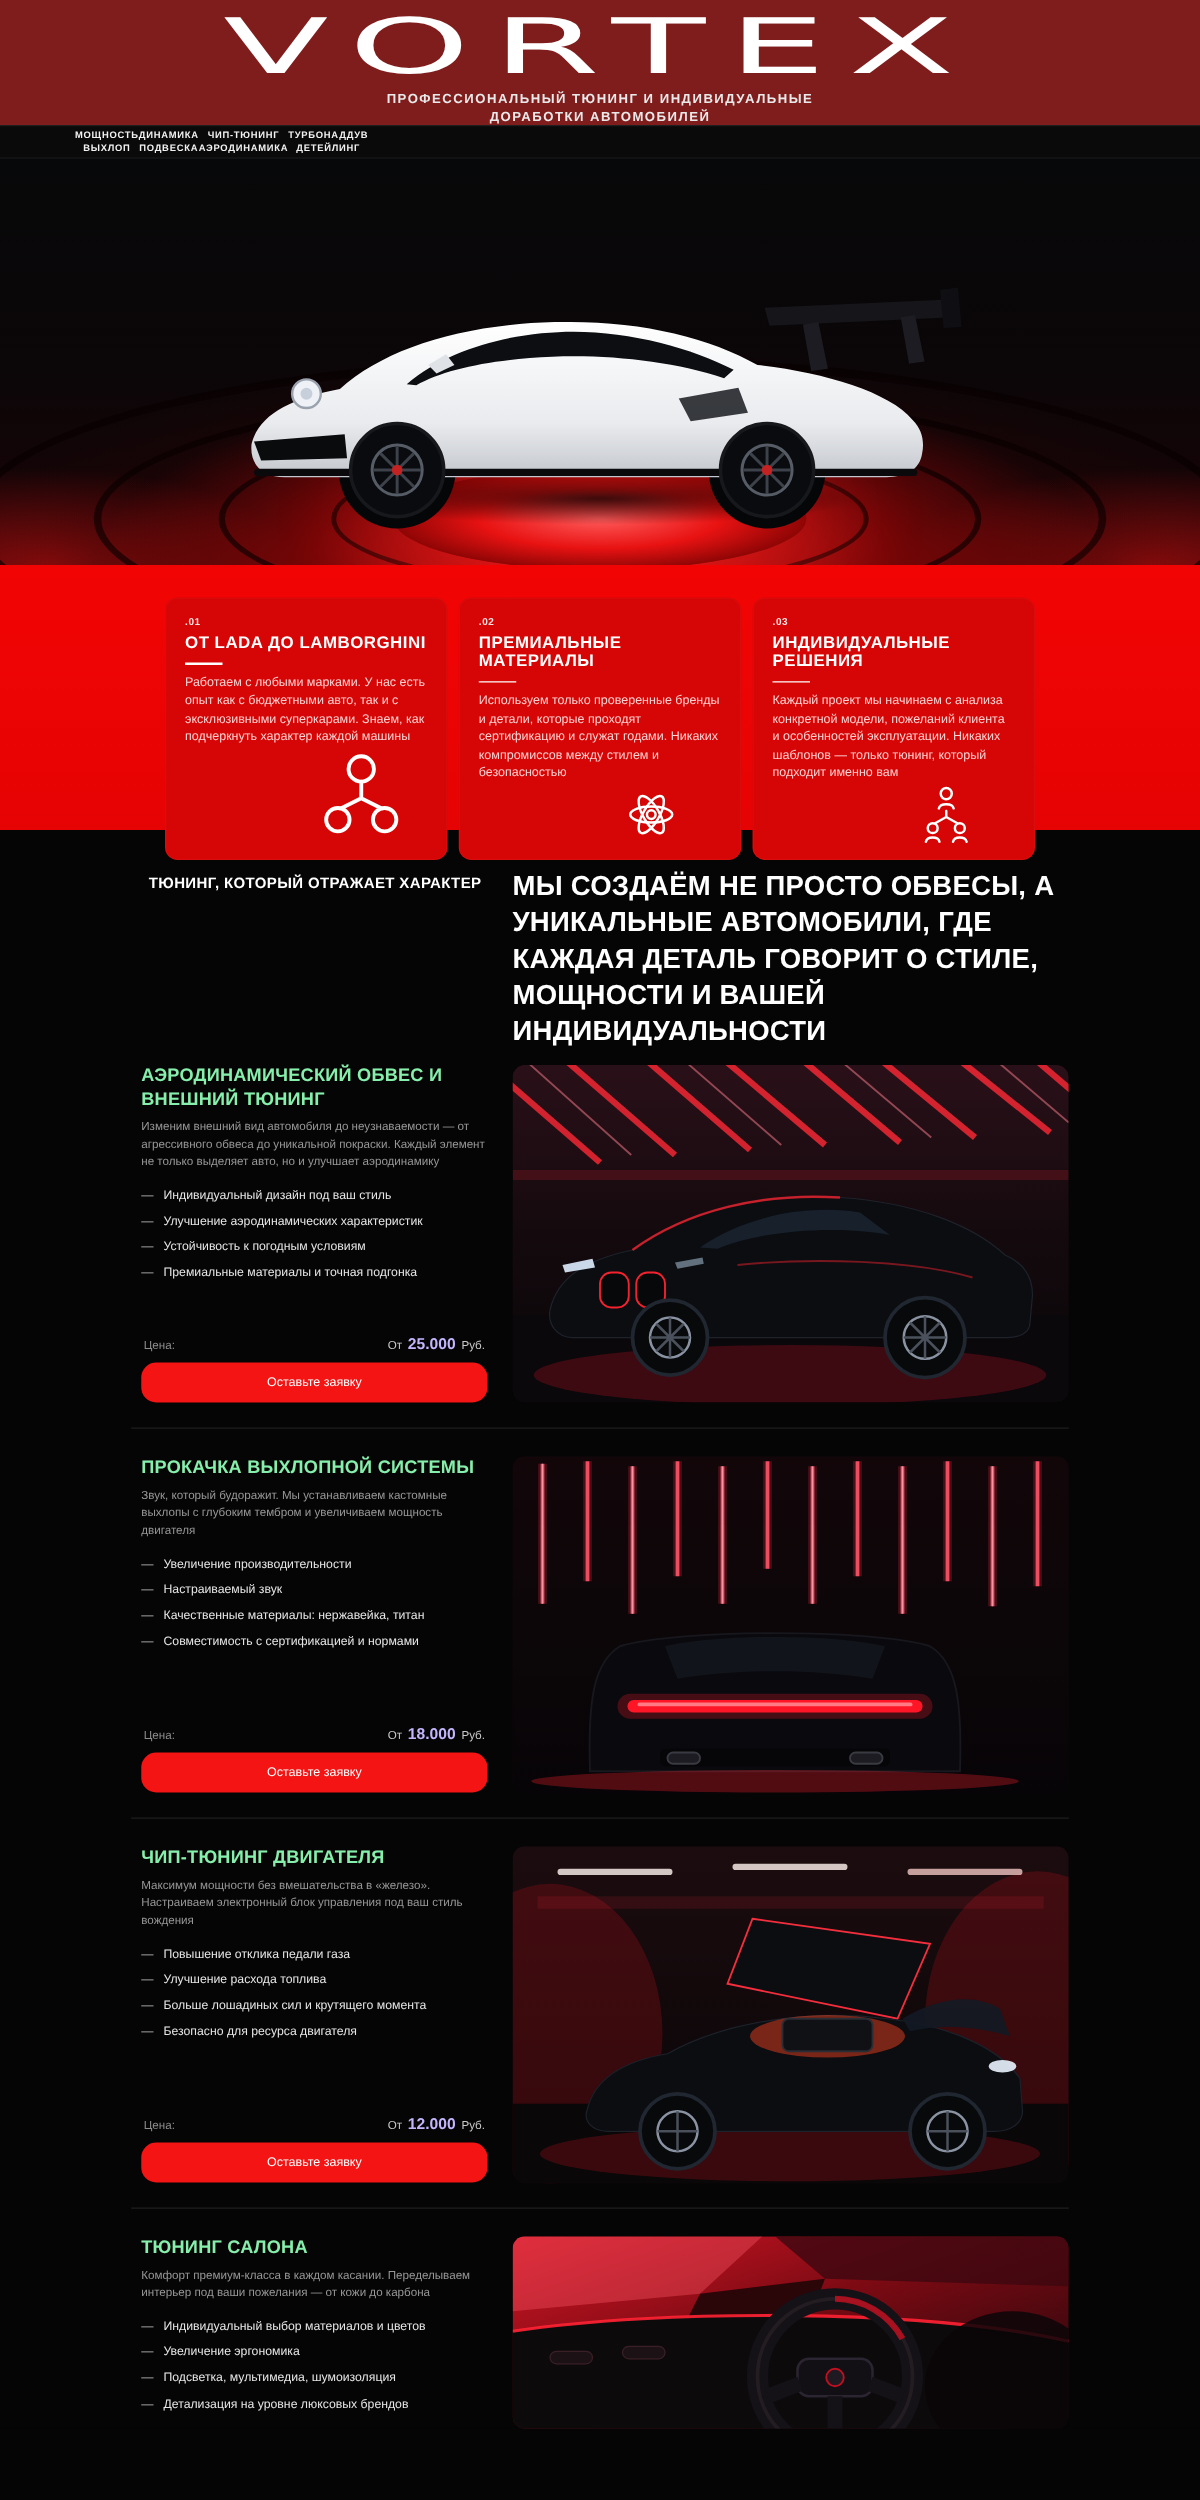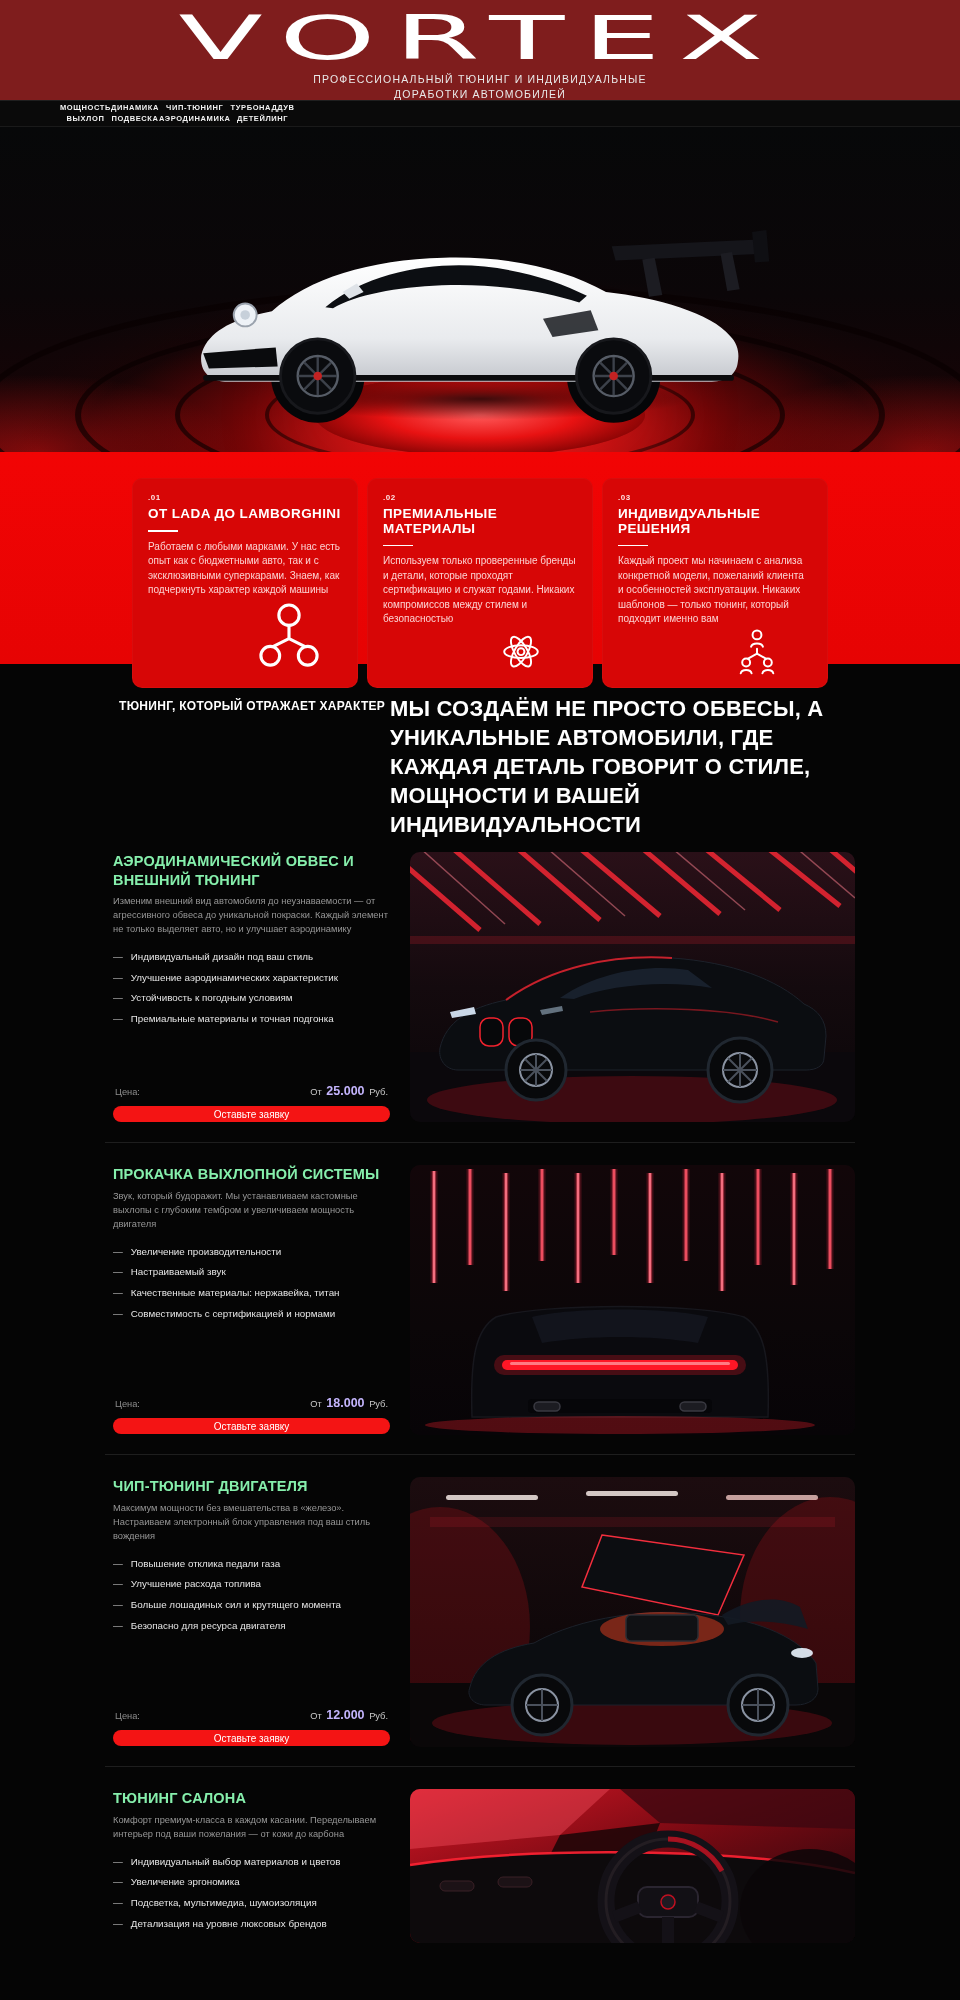--- a/index.html
+++ b/index.html
@@ -11,21 +11,21 @@
   .page { width:960px; height:2000px; background:#050505; overflow:hidden; }
 
   
   .site-header { height:100px; background:#7f1d1d; text-align:center; overflow:hidden; }
   .logo-wrap { height:68px; display:flex; align-items:center; justify-content:center; margin-top:4px; }
   .logo {
     font-family:"DejaVu Sans", sans-serif; font-size:60px; font-weight:400;
     letter-spacing:9px; color:#fff; white-space:nowrap;
     transform:scale(2.05,1.02); transform-origin:center center;
   }
-  .subtitle { font-size:10.5px; line-height:1.45; letter-spacing:1.2px; color:#e9e9e9; font-weight:normal; }
+  .subtitle { font-size:10.5px; line-height:1.45; letter-spacing:1.2px; color:#e9e9e9; font-weight:bold; }
 
   
   .main-nav {
     height:27px; background:#0a0a0a; border-top:1px solid #1f1f1f; border-bottom:1px solid #1a1a1a;
     display:flex; align-items:center; justify-content:flex-start; padding:0 60px;
   }
   .nav-item { text-decoration:none; color:#f2f2f2; text-align:center; cursor:pointer; }
   .nav-item span { display:block; font-size:7.5px; font-weight:bold; letter-spacing:.6px; line-height:1.45; }
 
   
@@ -63,40 +63,40 @@
     padding:15px 16px 12px; display:flex; flex-direction:column; box-shadow:inset 0 0 0 1px rgba(255,255,255,.03);
   }
   .card-number { font-size:8px; font-weight:bold; color:#ffe3e3; letter-spacing:.5px; }
   .card-title { font-size:13.5px; font-weight:bold; letter-spacing:.4px; margin-top:4px; color:#fff; }
   .card-divider { width:30px; height:2px; background:#fff; margin:9px 0 8px; }
   .card-text { font-size:10px; line-height:1.45; color:rgba(255,226,226,.93); }
   .card-icon { margin-top:auto; align-self:flex-end; margin-right:14px; }
 
   
   .content { background:#050505; padding:0 105px; }
-  .intro { padding-top:30px; display:flex; }
+  .intro { padding-top:30px; display:flex; gap:20px; }
   .intro-label { width:285px; font-size:12px; font-weight:bold; letter-spacing:.3px; line-height:1.45; padding-left:14px; padding-top:4px; }
   .intro-heading { width:445px; font-size:22px; font-weight:bold; line-height:1.32; letter-spacing:.2px; }
 
   .service { display:flex; gap:20px; height:270px; margin-top:13px; }
   .service + .service { margin-top:20px; border-top:1px solid #1e1e1e; padding-top:22px; height:292px; }
   .service.interior { height:176px; }
   .service.interior .service-image { height:154px; }
   .service-info { width:285px; display:flex; flex-direction:column; padding-left:8px; }
   .service-title { font-size:14.5px; font-weight:bold; letter-spacing:.2px; line-height:1.28; color:#86efac; }
   .service-desc { margin-top:6px; font-size:9.3px; line-height:1.5; color:#979797; }
   .bullets { list-style:none; margin-top:13px; }
   .bullets li { display:flex; align-items:baseline; font-size:9.8px; color:#e6e6e6; line-height:1.5; margin-bottom:6px; }
   .bullets .dash { color:#b9b9b9; margin-right:9px; letter-spacing:-1px; }
   .price-row { margin-top:auto; display:flex; justify-content:space-between; align-items:baseline; padding:0 2px; }
   .price-label { font-size:9.3px; color:#8d8d8d; }
   .price { font-size:9.3px; color:#c9c9c9; }
   .price .p-val { color:#c4b5fd; font-size:12.5px; font-weight:bold; margin:0 2px; }
   .cta {
-    margin-top:8px; height:16px; border:none; border-radius:12px; background:#f41414; color:#fff;
+    margin-top:8px; height:32px; border:none; border-radius:12px; background:#f41414; color:#fff;
     font-family:"Liberation Sans", sans-serif; font-size:10px; cursor:pointer; width:100%;
   }
   .service-image { flex:1; height:270px; border-radius:10px; overflow:hidden; position:relative; background:#0a0709; }
   .service-image svg { display:block; width:100%; height:100%; }
 
   .icon-stroke { stroke:#fff; fill:none; stroke-width:4; stroke-linecap:round; stroke-linejoin:round; }
 </style>
 </head>
 <body>
 

